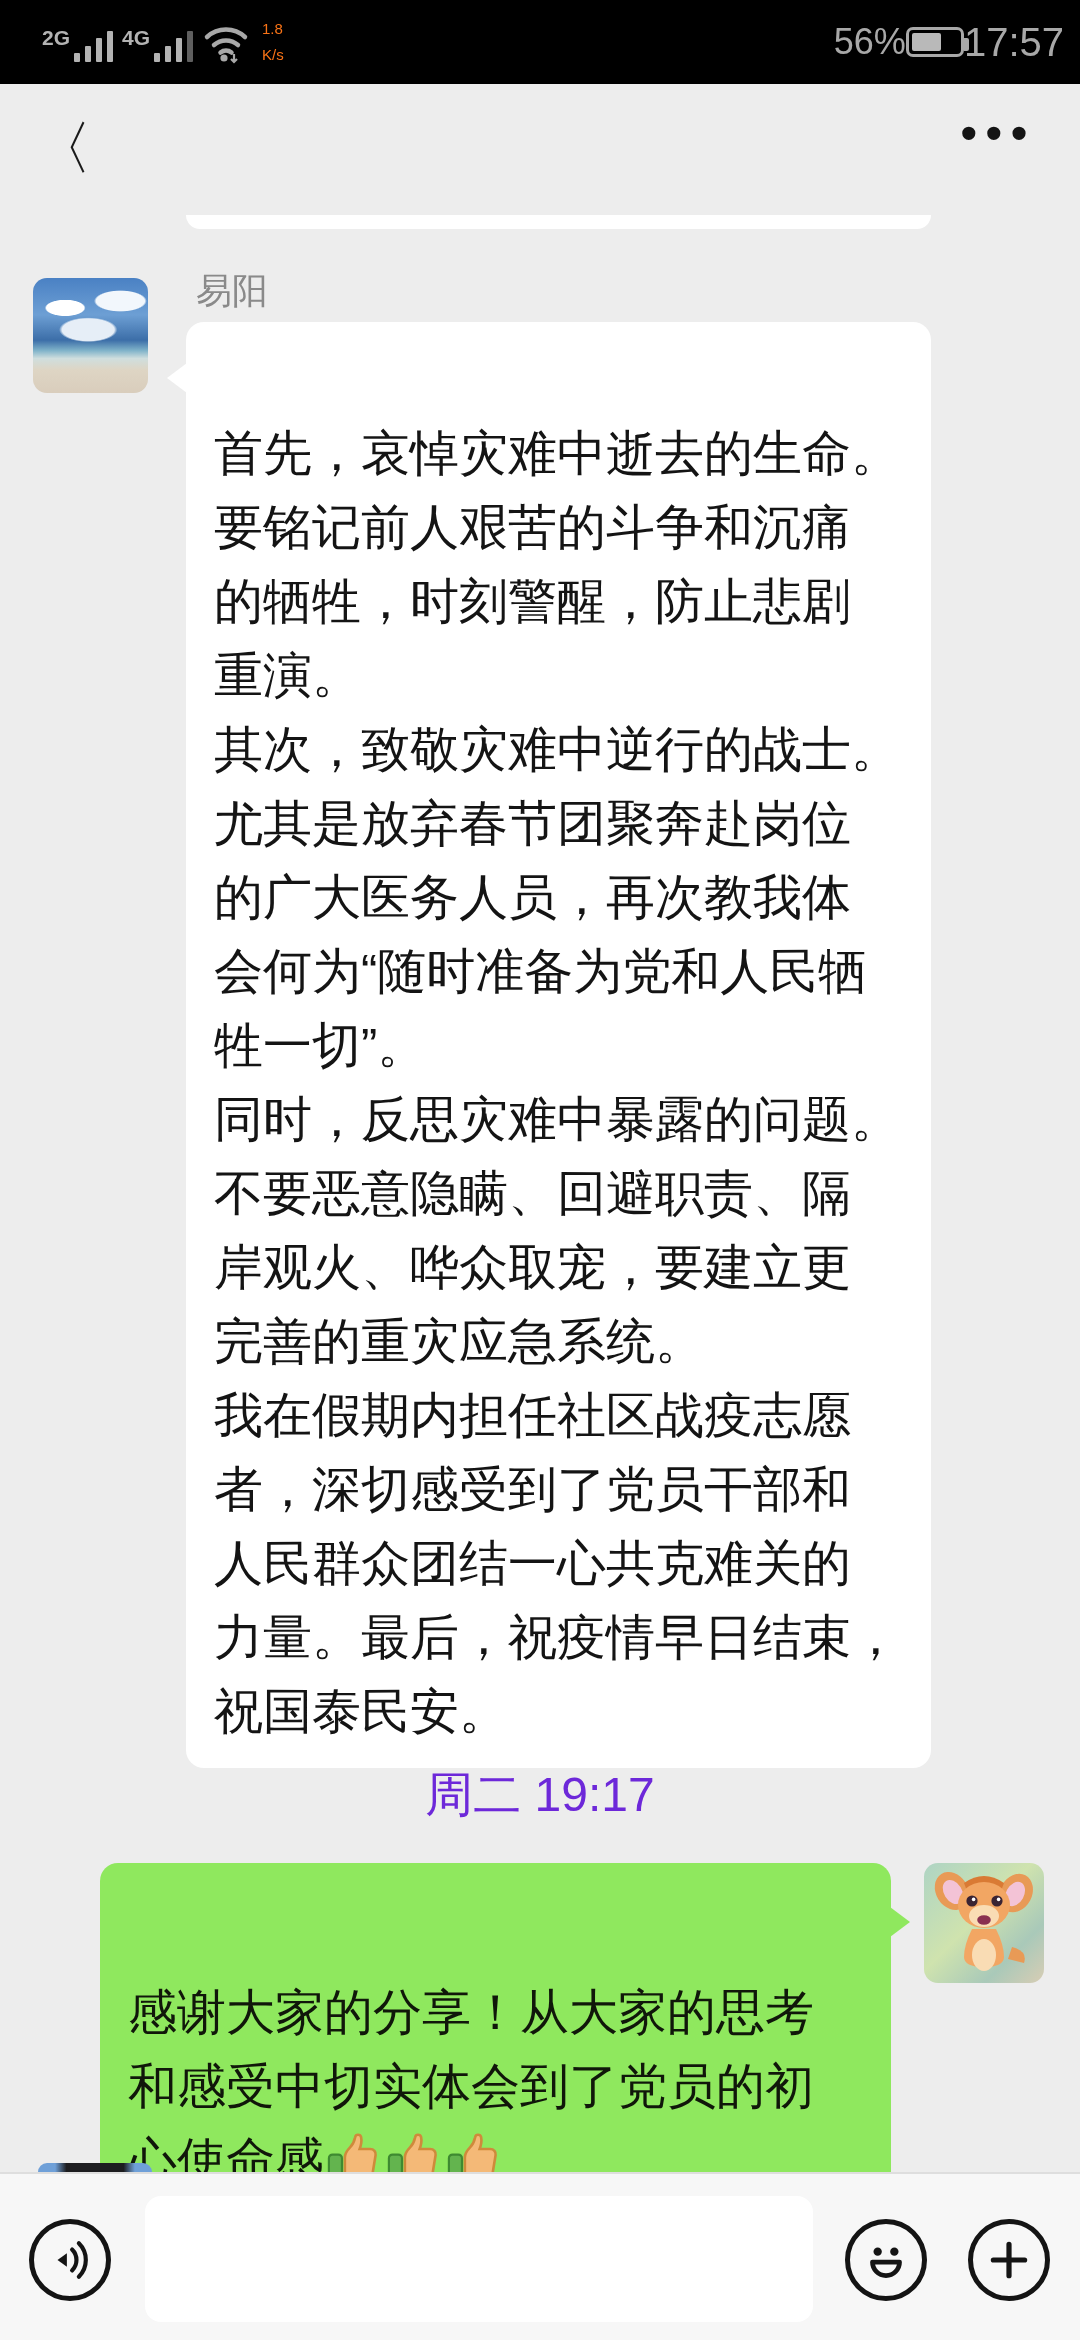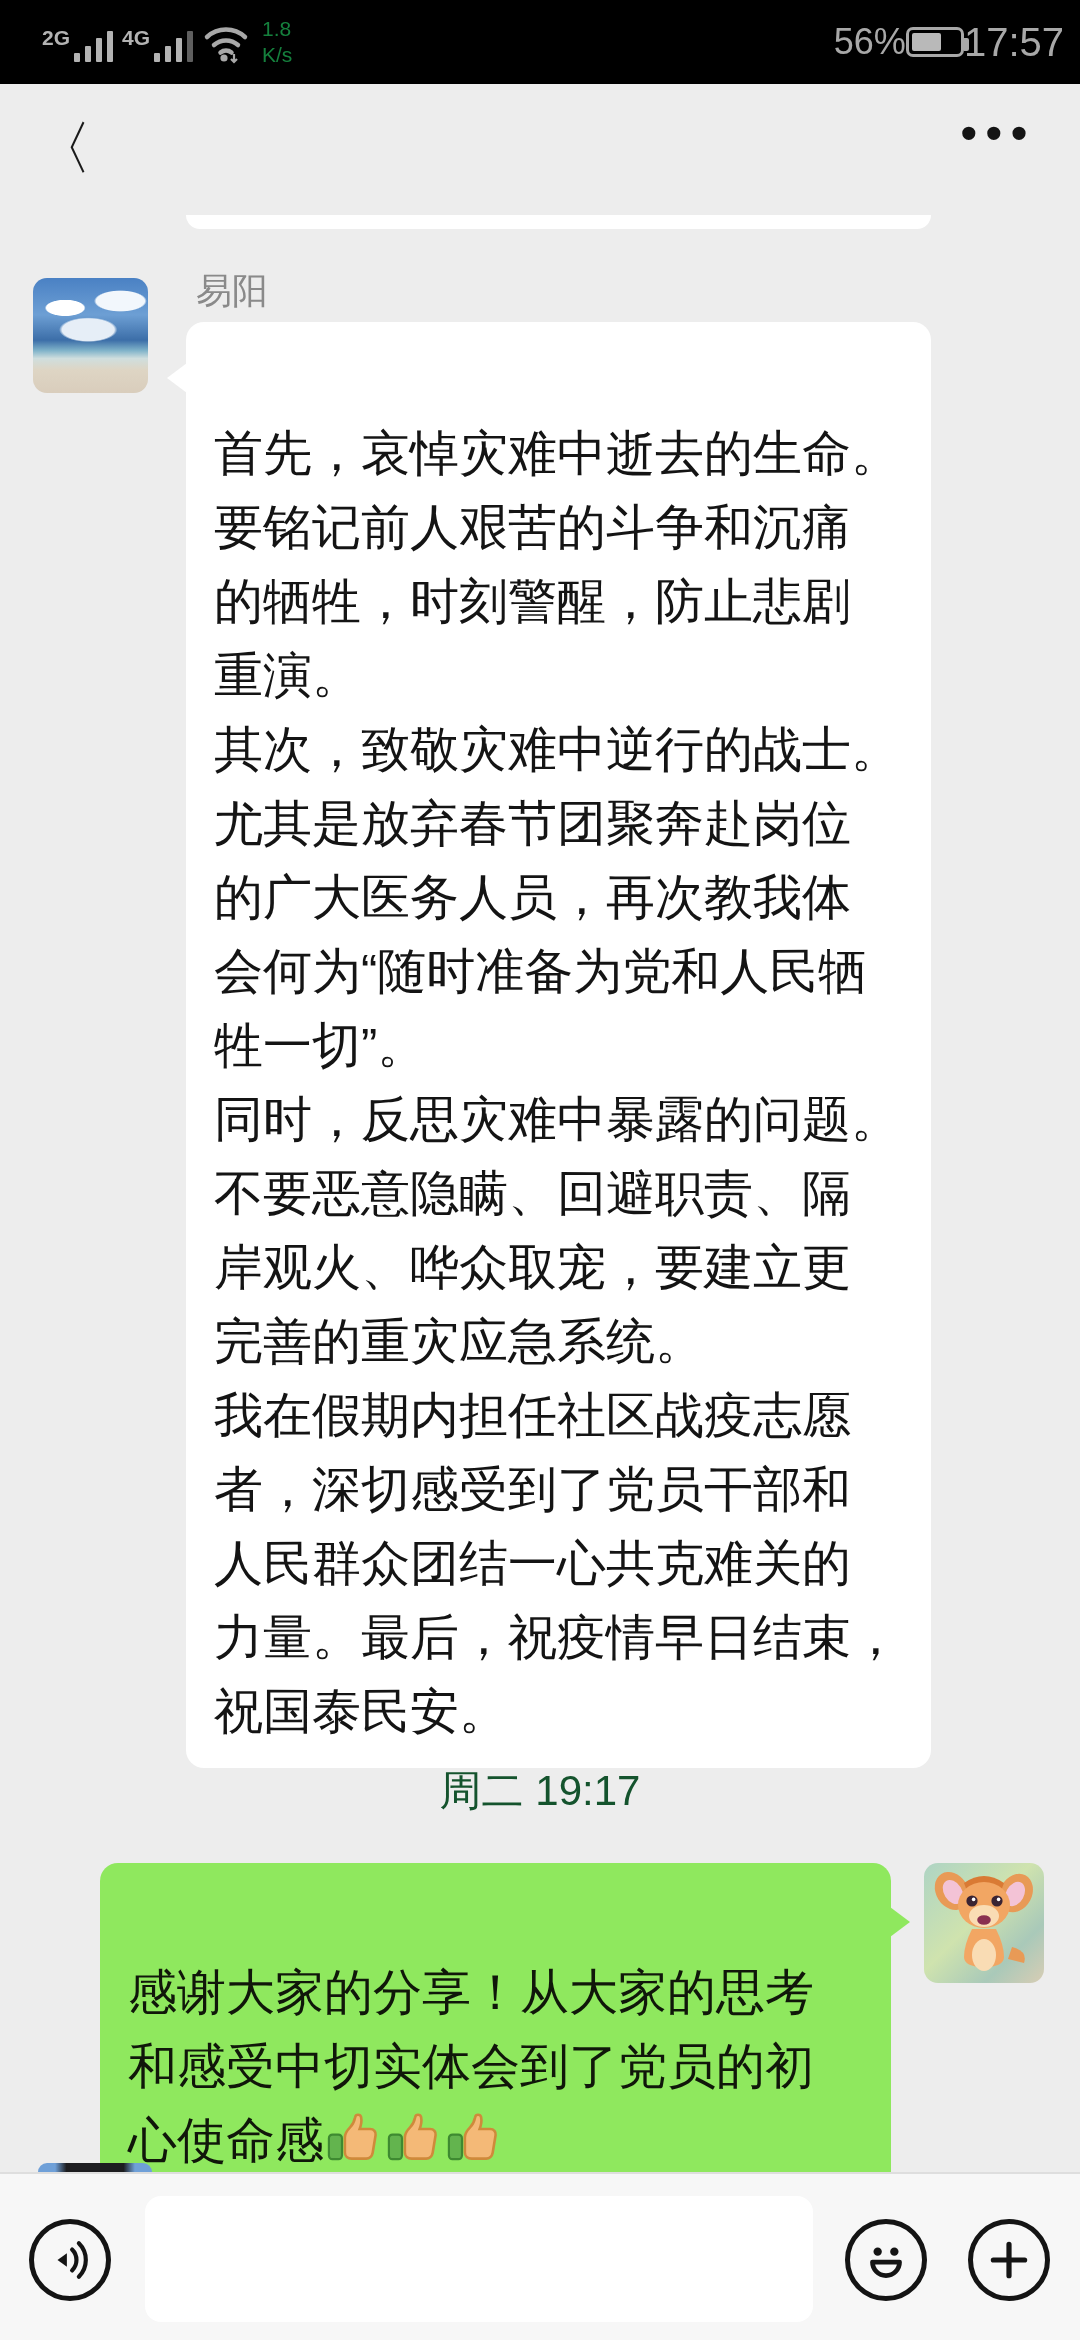--- a/index.html
+++ b/index.html
@@ -11,21 +11,21 @@
 
   
   .status-bar { position:absolute; top:0; left:0; width:1080px; height:92px; background:#000; color:#a8a8a8; }
   .sig-group { position:absolute; top:22px; display:flex; align-items:flex-end; height:40px; }
   .sig-label { font-size:21px; color:#b3b3b3; position:relative; top:-12px; margin-right:4px; font-weight:bold; }
   .bars { display:flex; align-items:flex-end; gap:5px; height:32px; }
   .bar { width:6px; background:#b3b3b3; border-radius:1px; }
   .bar.h1{height:9px} .bar.h2{height:16px} .bar.h3{height:24px} .bar.h4{height:31px}
   .bar.dim{background:#5f5f5f}
   .wifi-wrap { position:absolute; left:200px; top:20px; }
-  .speed { position:absolute; left:262px; top:16px; font-size:21px; line-height:26px; color:#15803d; }
+  .speed { position:absolute; left:262px; top:16px; font-size:15px; line-height:26px; color:#f97316; }
   .sb-right { position:absolute; right:16px; top:0; height:84px; display:flex; align-items:center; gap:0; }
   .batt-pct { font-size:36px; }
   .battery { position:relative; width:58px; height:30px; border:3px solid #a8a8a8; border-radius:7px; }
   .battery .fill { position:absolute; left:3px; top:3px; bottom:3px; width:56%; background:#b9b9b9; border-radius:2px; }
   .battery .cap { position:absolute; right:-8px; top:8px; width:5px; height:13px; background:#a8a8a8; border-radius:0 2px 2px 0; }
   .sb-time { font-size:40px; }
 
   
   .nav-bar { position:absolute; top:84px; left:0; width:1080px; height:131px; background:#ededed; }
   .back-btn { position:absolute; left:34px; top:26px; font-size:58px; font-weight:300; color:#1a1a1a; line-height:76px; }
@@ -44,23 +44,23 @@
       radial-gradient(ellipse 52px 22px at 48% 45%, #e6eef7 50%, rgba(255,255,255,0) 56%),
       linear-gradient(180deg, #4a81c4 0%, #6d9fd4 32%, #3c6ea8 54%, #7fb2c9 63%, #cfdede 70%, #ded5c4 80%, #d9cdbc 100%);
   }
   .sender-name { position:absolute; left:196px; top:52px; font-size:36px; color:#8a8a8a; }
 
   .bubble { position:absolute; border-radius:18px; font-size:49px; line-height:74px; color:#141414; white-space:pre-line; }
   .bubble-in { left:186px; top:107px; width:745px; background:#fff; padding:20px 28px; }
   .bubble-in::before { content:""; position:absolute; left:-19px; top:41px; width:0; height:0;
     border-top:15px solid transparent; border-bottom:15px solid transparent; border-right:20px solid #fff; }
 
-  .timestamp { position:absolute; top:1548px; left:0; width:1080px; text-align:center; font-size:42px; color:#14532d; }
-
-  .bubble-out { left:100px; top:1648px; width:791px; background:#8fe85e; padding:18px 28px; color:#10170a; }
+  .timestamp { position:absolute; top:1548px; left:0; width:1080px; text-align:center; font-size:48px; color:#6d28d9; }
+
+  .bubble-out { left:100px; top:1648px; width:791px; background:#8fe85e; padding:38px 28px; color:#10170a; }
   .bubble-out::after { content:""; position:absolute; right:-19px; top:44px; width:0; height:0;
     border-top:15px solid transparent; border-bottom:15px solid transparent; border-left:20px solid #8fe85e; }
   .thumb-emoji { display:inline-block; width:58px; height:58px; vertical-align:-8px; margin-left:2px; }
 
   .avatar-out { position:absolute; left:924px; top:1648px; width:120px; height:120px; }
 
   .partial-avatar-bottom { position:absolute; left:38px; bottom:0; width:114px; height:9px; border-radius:10px 10px 0 0;
     background:linear-gradient(90deg,#6fa0d8 0%,#6fa0d8 15%,#1d1d20 25%,#1d1d20 75%,#6fa0d8 85%,#6fa0d8 100%); }
 
   

